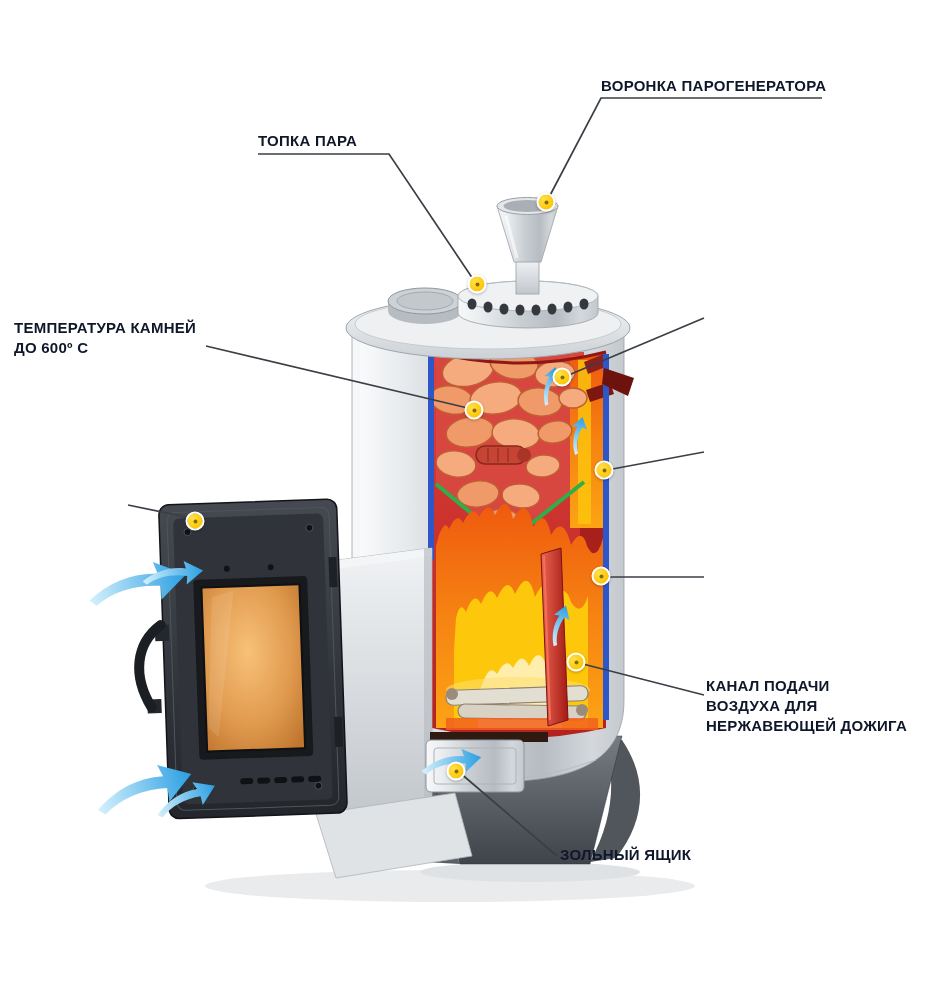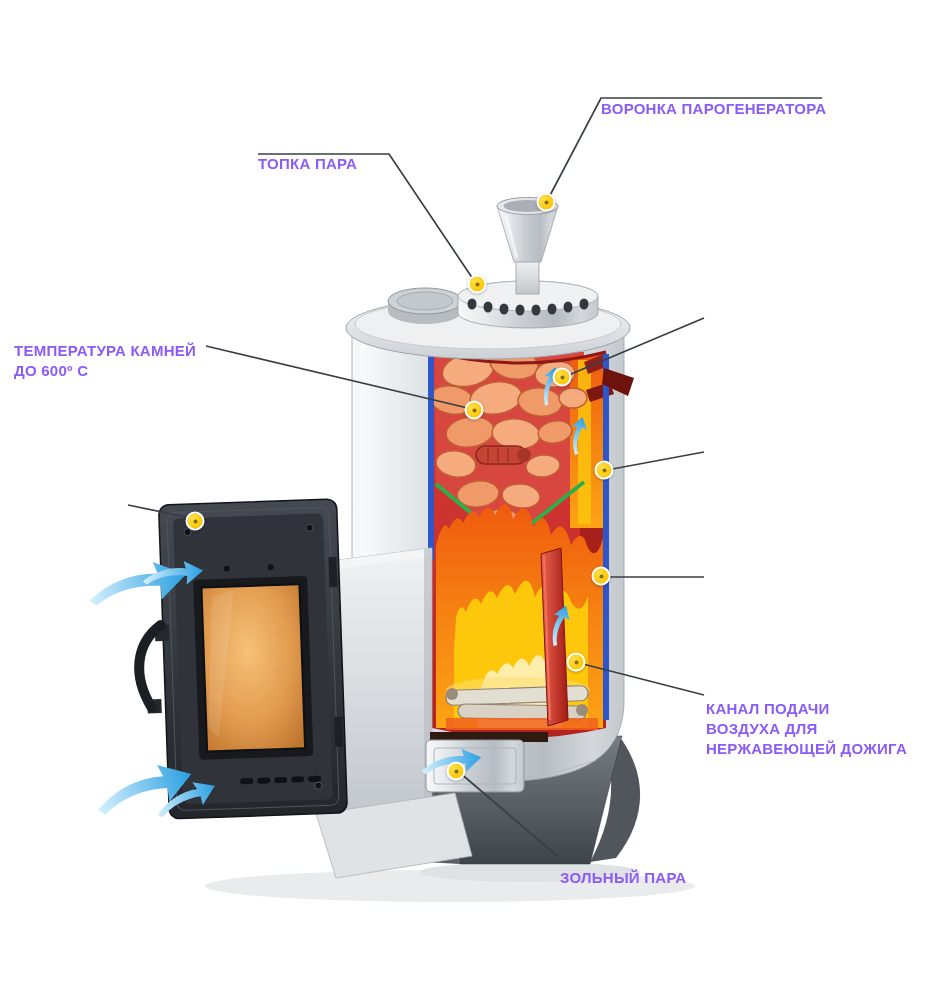--- a/index.html
+++ b/index.html
@@ -5,21 +5,21 @@
 <style>
   html,body{margin:0;padding:0;background:#ffffff;}
   .canvas{
     position:relative;width:946px;height:999px;background:#ffffff;overflow:hidden;
     font-family:"Liberation Sans",sans-serif;
   }
   .art{position:absolute;left:0;top:0;}
   .label{
     position:absolute;
     font:700 15px/1.32 "Liberation Sans",sans-serif;
-    color:#8b5cf6;letter-spacing:.25px;white-space:pre-line;margin-top:23px;
+    color:#0f172a;letter-spacing:.25px;white-space:pre-line;
   }
   .marker{
     position:absolute;width:15px;height:15px;border-radius:50%;
     background:radial-gradient(circle at 35% 35%, #ffe14d, #fdc500 75%);
     border:2px solid #ffffff;
     box-shadow:0 1px 3px rgba(0,0,0,.28);
     transform:translate(-50%,-50%);
   }
   .marker::after{
     content:"";position:absolute;left:50%;top:50%;width:4px;height:4px;border-radius:50%;
@@ -280,21 +280,21 @@
     </g>
   </svg>
 
   <div class="label" style="left:601px;top:76px">ВОРОНКА ПАРОГЕНЕРАТОРА</div>
   <div class="label" style="left:258px;top:131px">ТОПКА ПАРА</div>
   <div class="label" style="left:14px;top:318px">ТЕМПЕРАТУРА КАМНЕЙ
 ДО 600º С</div>
   <div class="label" style="left:706px;top:676px">КАНАЛ ПОДАЧИ
 ВОЗДУХА ДЛЯ
 НЕРЖАВЕЮЩЕЙ ДОЖИГА</div>
-  <div class="label" style="left:560px;top:845px">ЗОЛЬНЫЙ ПАРА</div>
+  <div class="label" style="left:560px;top:845px">ЗОЛЬНЫЙ ЯЩИК</div>
 
   <div class="marker" style="left:546px;top:202px"></div>
   <div class="marker" style="left:477px;top:284px"></div>
   <div class="marker" style="left:562px;top:377px"></div>
   <div class="marker" style="left:474px;top:410px"></div>
   <div class="marker" style="left:604px;top:470px"></div>
   <div class="marker" style="left:195px;top:521px"></div>
   <div class="marker" style="left:601px;top:576px"></div>
   <div class="marker" style="left:576px;top:662px"></div>
   <div class="marker" style="left:456px;top:771px"></div>

